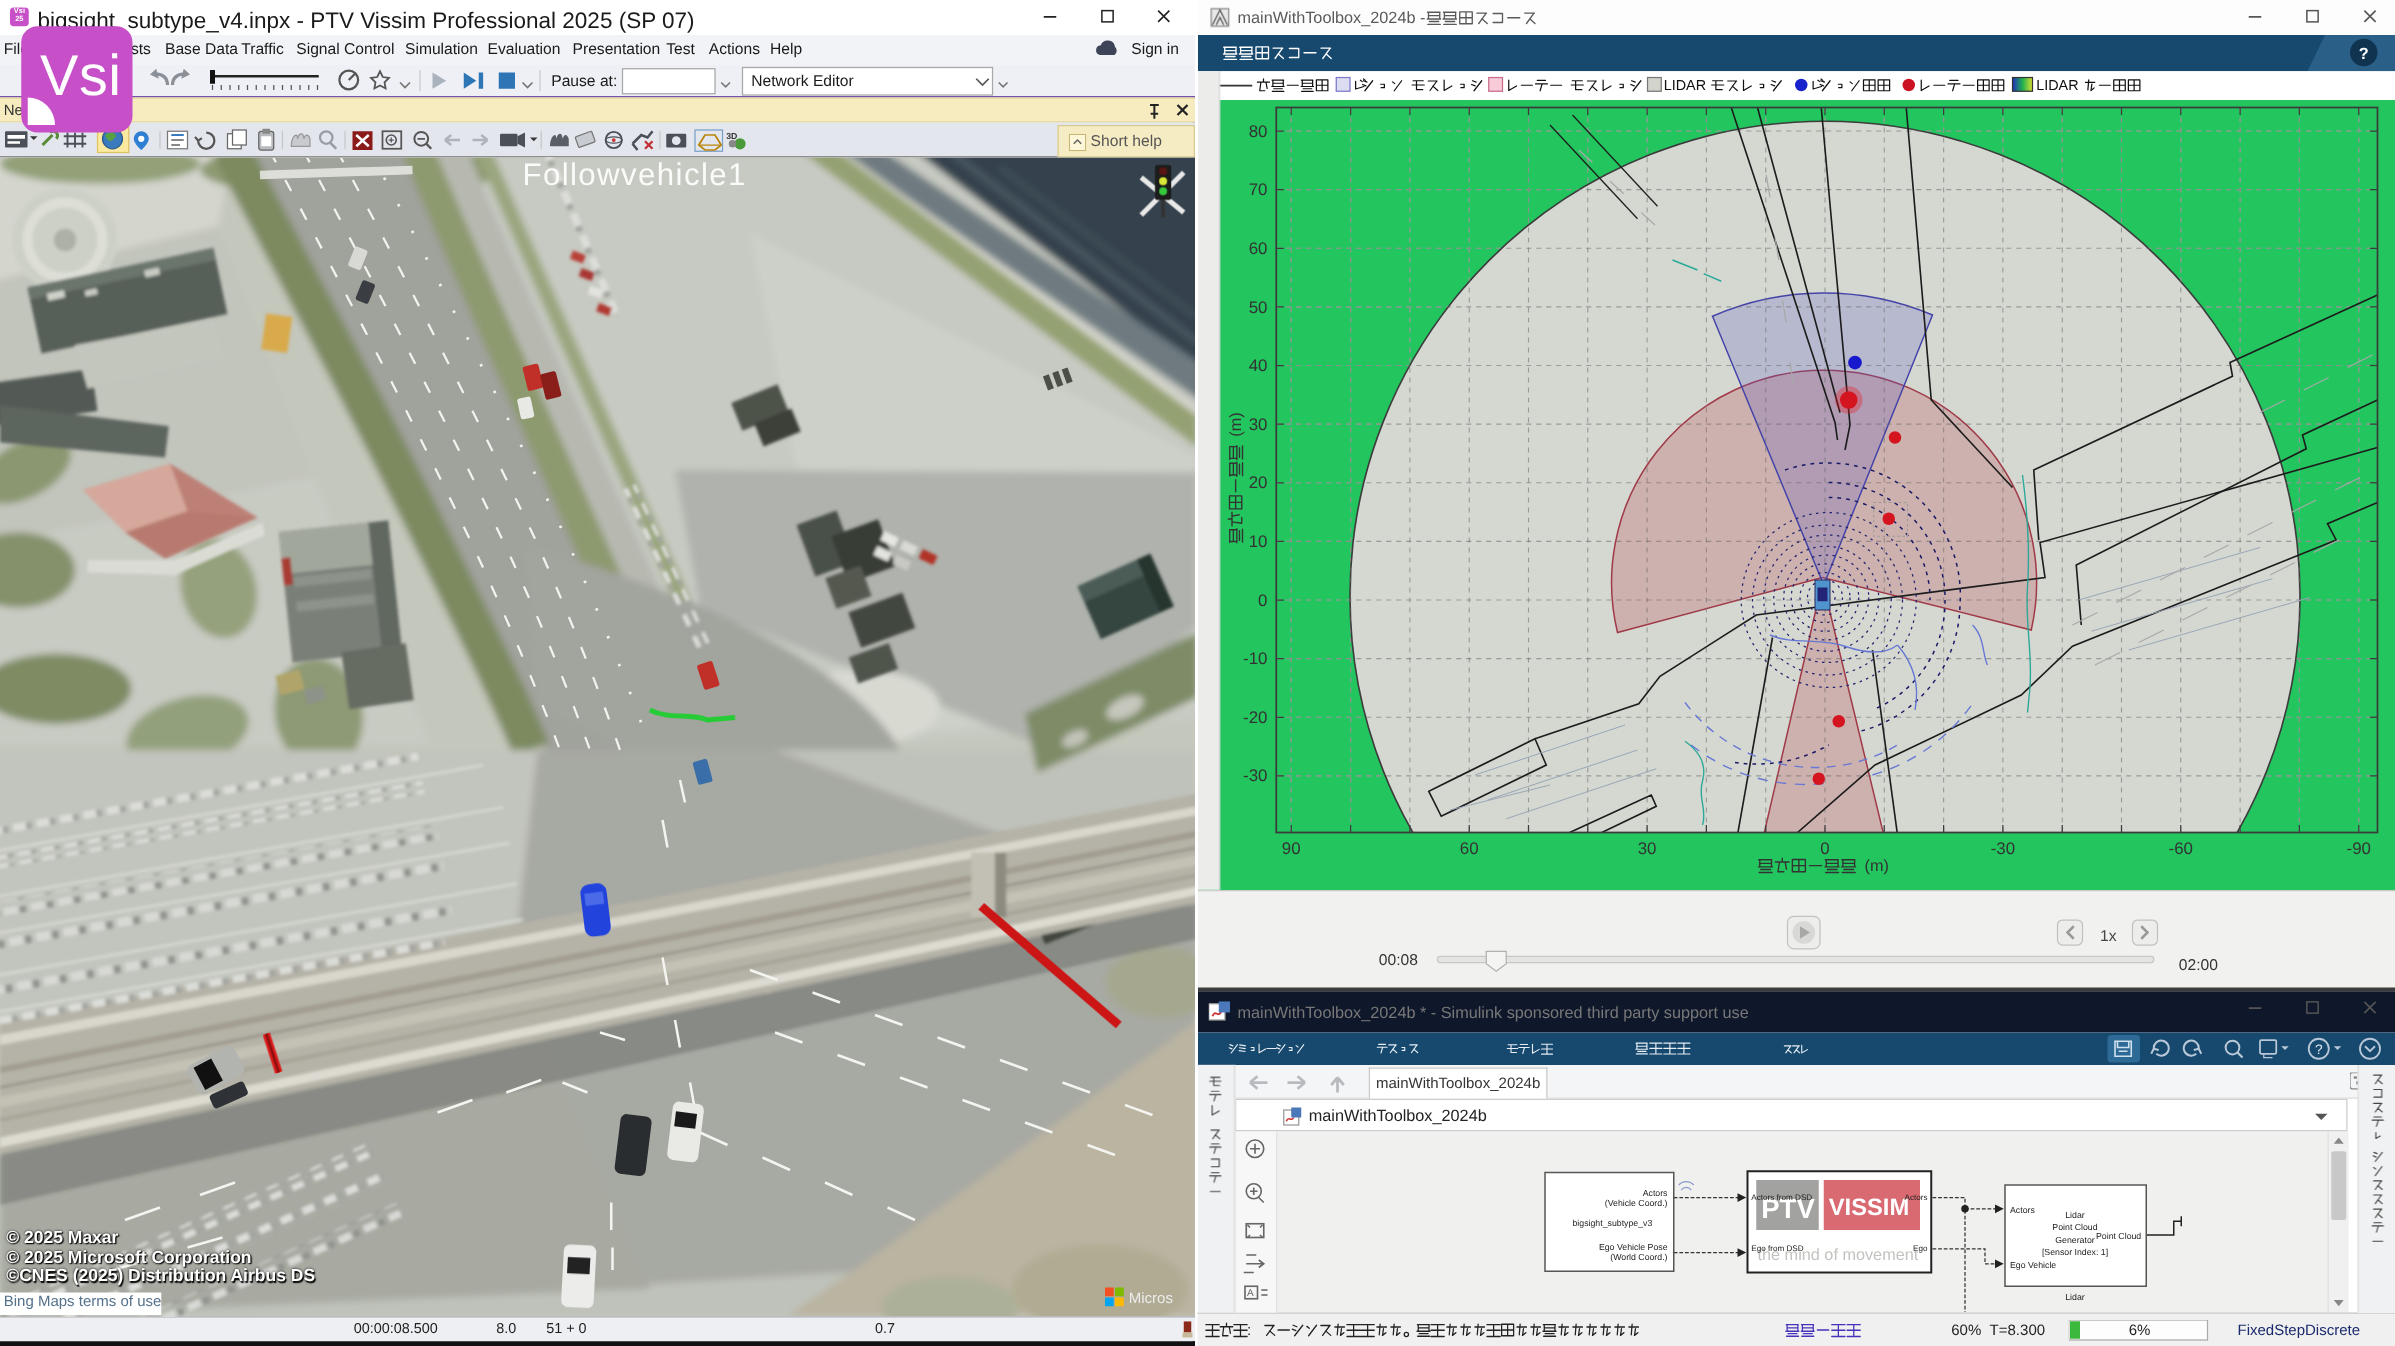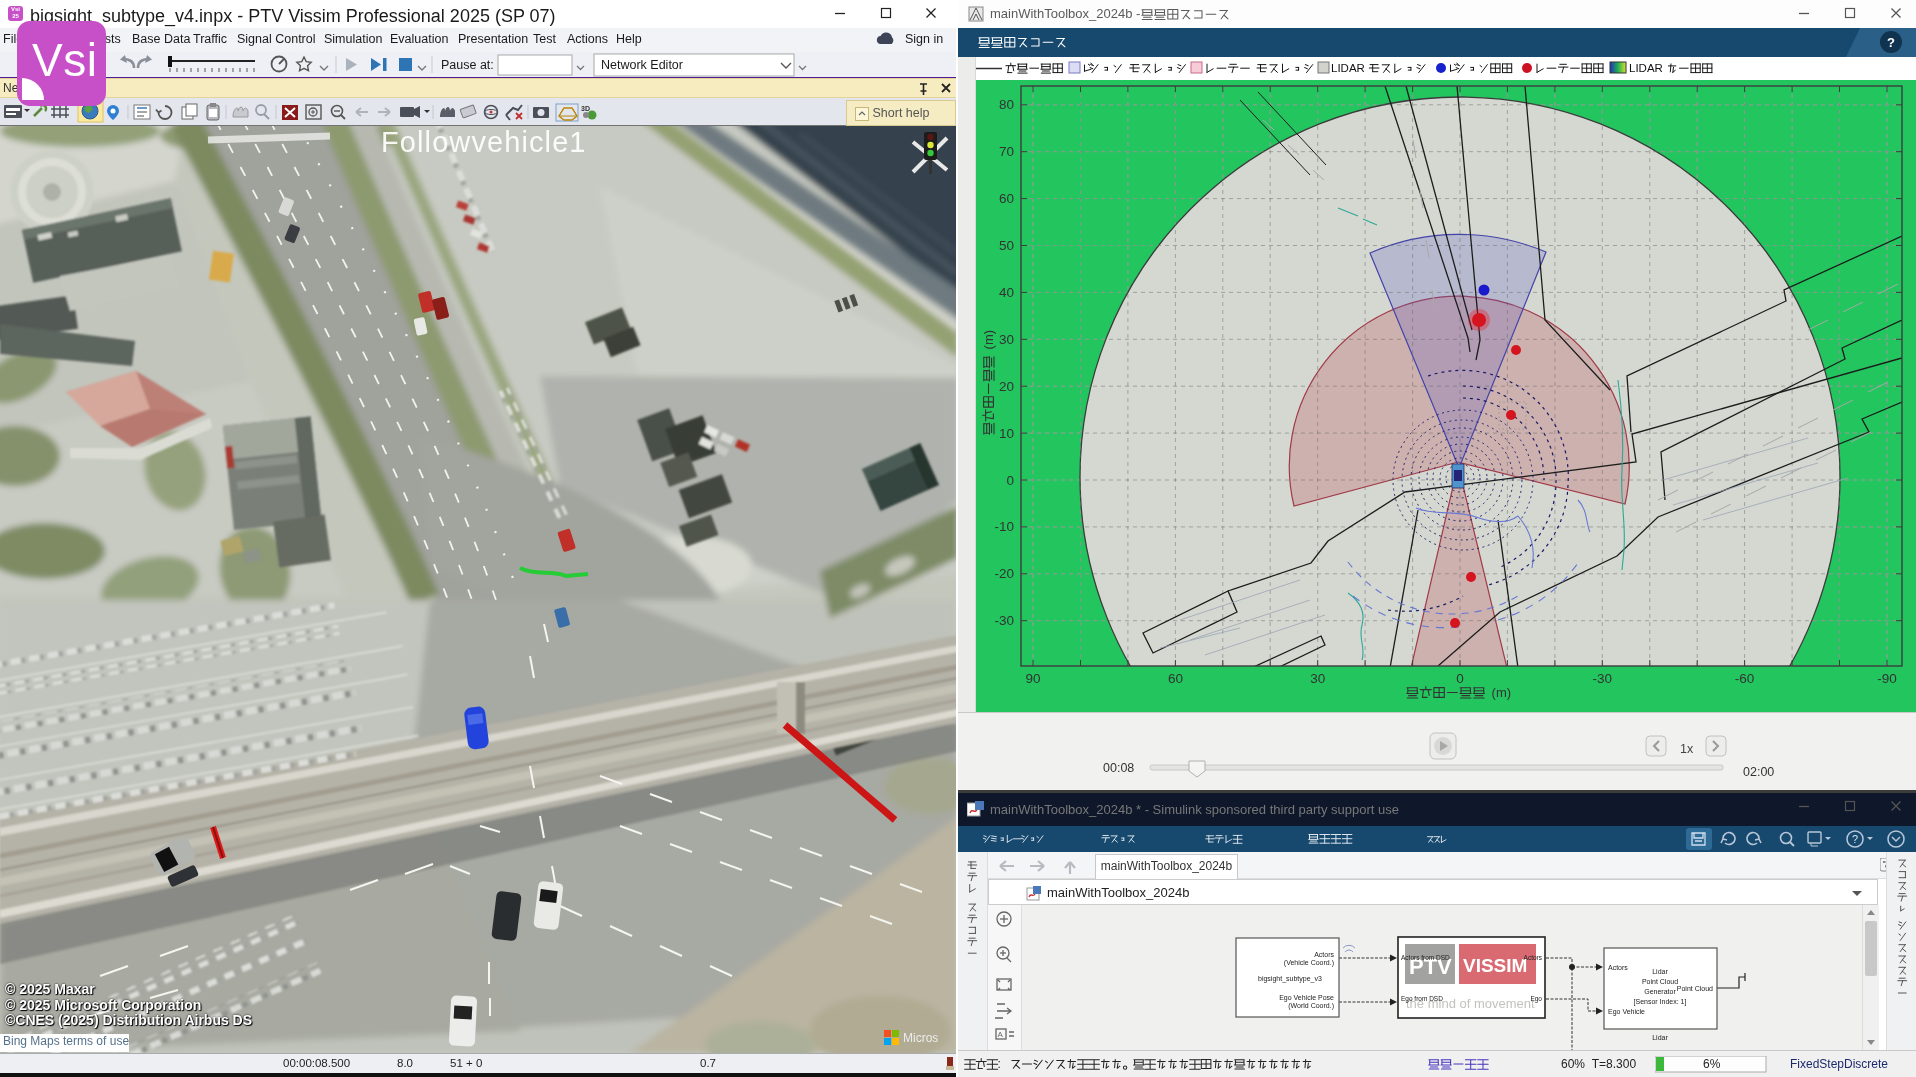--- a/index.html
+++ b/index.html
@@ -16,21 +16,21 @@
 #lw-yellow{left:0;top:78px;width:956px;height:20px;background:#f7ecc0;border-top:1px solid #e2d49c;border-bottom:1px solid #e2d49c;font-size:12px;color:#333}
 #lw-tb2{left:0;top:98px;width:956px;height:28px;background:#e4e6ed;border-bottom:1px solid #737373}
 #shorthelp{position:absolute;right:0;top:2px;width:110px;height:26px;background:#f6ecc3;border:1px solid #d8c98e;color:#555;font-size:12.5px;line-height:24px;padding-left:8px}
 #lw-status{left:0;top:1053px;width:956px;height:20px;background:#edeff2;border-top:1px solid #a9abae;font-size:11.5px;color:#222}
 #lw-status span{position:absolute;top:3px}
 #lw-black{left:0;top:1073px;width:956px;height:4px;background:#111}
 
 #vsiblob{left:17px;top:21px;width:89px;height:85px;background:#c750c8;border-radius:13px;z-index:60}
 #vsiblob .t{position:absolute;left:15px;top:12px;font-size:46px;color:#fff;font-weight:normal;letter-spacing:0.5px}
 
-#fvlabel{left:381px;top:126px;font-size:29px;color:rgba(255,255,255,.92);z-index:20;letter-spacing:1.1px}
+#fvlabel{left:418px;top:126px;font-size:25px;color:rgba(255,255,255,.92);z-index:20;letter-spacing:1.1px}
 .cpr{color:#fff;font-size:14px;font-weight:bold;text-shadow:0 0 2px #000,1px 1px 1px #000;z-index:20}
 #bingbox{left:0;top:1034px;width:129px;height:18px;background:#fff;color:#54718c;font-size:12px;padding-left:3px;z-index:20;white-space:nowrap;overflow:hidden}
 #mslogo{left:884px;top:1028px;z-index:20;color:#e8e8e8;font-size:12px}
 
 #sc-title{left:958px;top:0;width:958px;height:28px;background:#fdfdfd}
 #sc-title .ttl{position:absolute;left:990px;top:6px;font-size:13px;color:#5a5a5a}
 #sc-bar{left:958px;top:28px;width:958px;height:29px;background:#17486e;color:#fff;font-size:12.5px}
 #sc-legend{left:958px;top:57px;width:958px;height:23px;background:#fff;font-size:11.5px;color:#111}
 #sc-left{left:958px;top:57px;width:18px;height:655px;background:#ececea;border-right:1px solid #d8d8d8;z-index:5}
 #playbar{left:958px;top:712px;width:958px;height:79px;background:#f1f1ef;border-top:1px solid #c9c9c7;font-size:12.5px;color:#333}
@@ -488,21 +488,21 @@
 <div class="abs" id="mslogo"><svg width="75" height="18">
         <rect x="0" y="2" width="7" height="7" fill="#f25022"></rect>
         <rect x="8" y="2" width="7" height="7" fill="#7fba00"></rect>
         <rect x="0" y="10" width="7" height="7" fill="#00a4ef"></rect>
         <rect x="8" y="10" width="7" height="7" fill="#ffb900"></rect>
         <text x="19" y="14" font-size="12" fill="#ececec" font-family="Liberation Sans">Micros</text>
       </svg></div>
 <div class="abs" id="lw-status">
   <span style="left:283px">00:00:08.500</span>
       <span style="left:397px">8.0</span>
-      <span style="left:450px">51 + 0</span>
+      <span style="left:437px">51 + 0</span>
       <span style="left:700px">0.7</span>
   <svg style="position:absolute;left:944px;top:3px" width="12" height="14">
         <rect x="3" y="0" width="6" height="9" fill="#8b2a1a"></rect>
         <rect x="2" y="9" width="8" height="4" fill="#c8b89a"></rect>
       </svg>
 </div>
 <div class="abs" id="lw-black"></div>
 <div class="abs" id="vsiblob">
       <div class="t">Vsi</div>
       <svg style="position:absolute;left:5px;top:55px" width="24" height="24">

